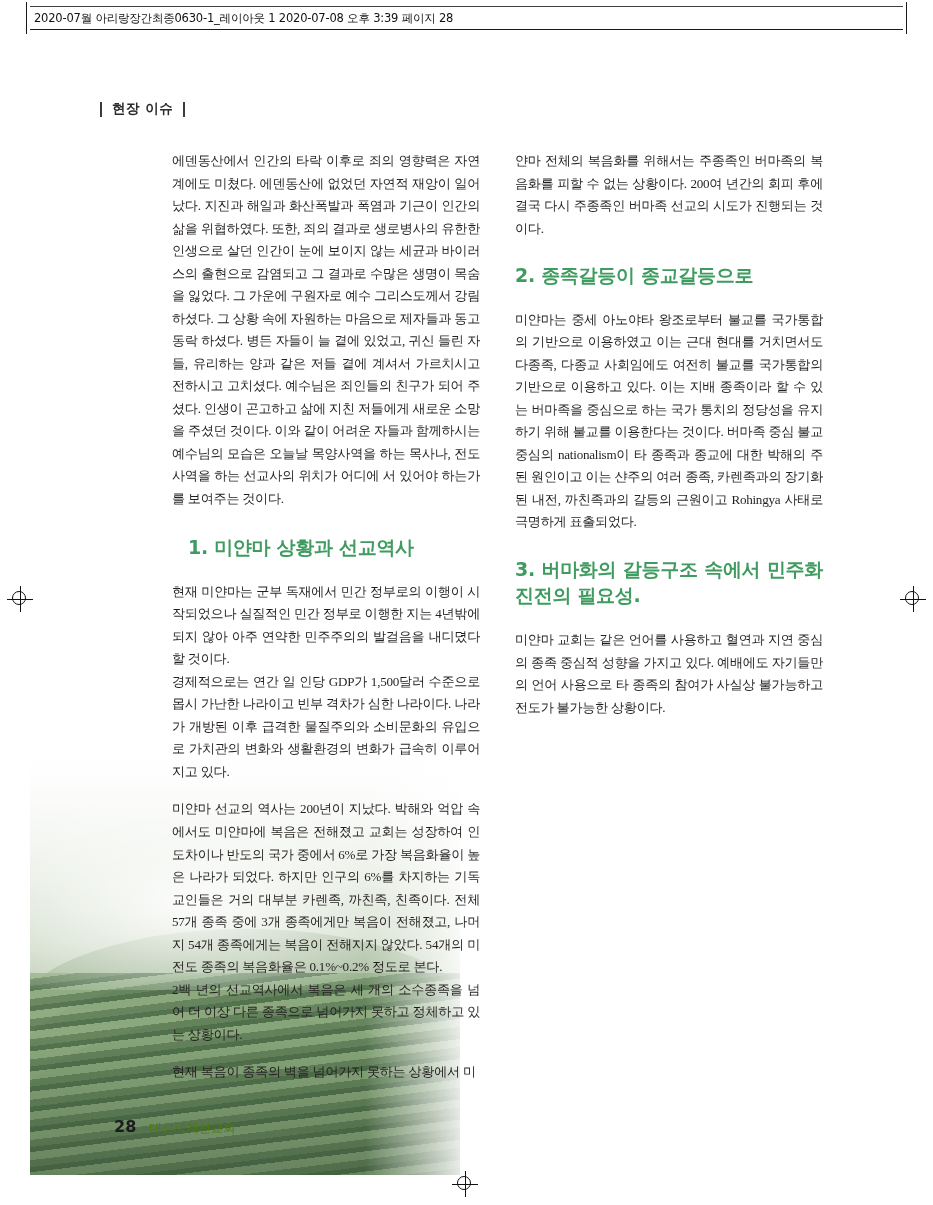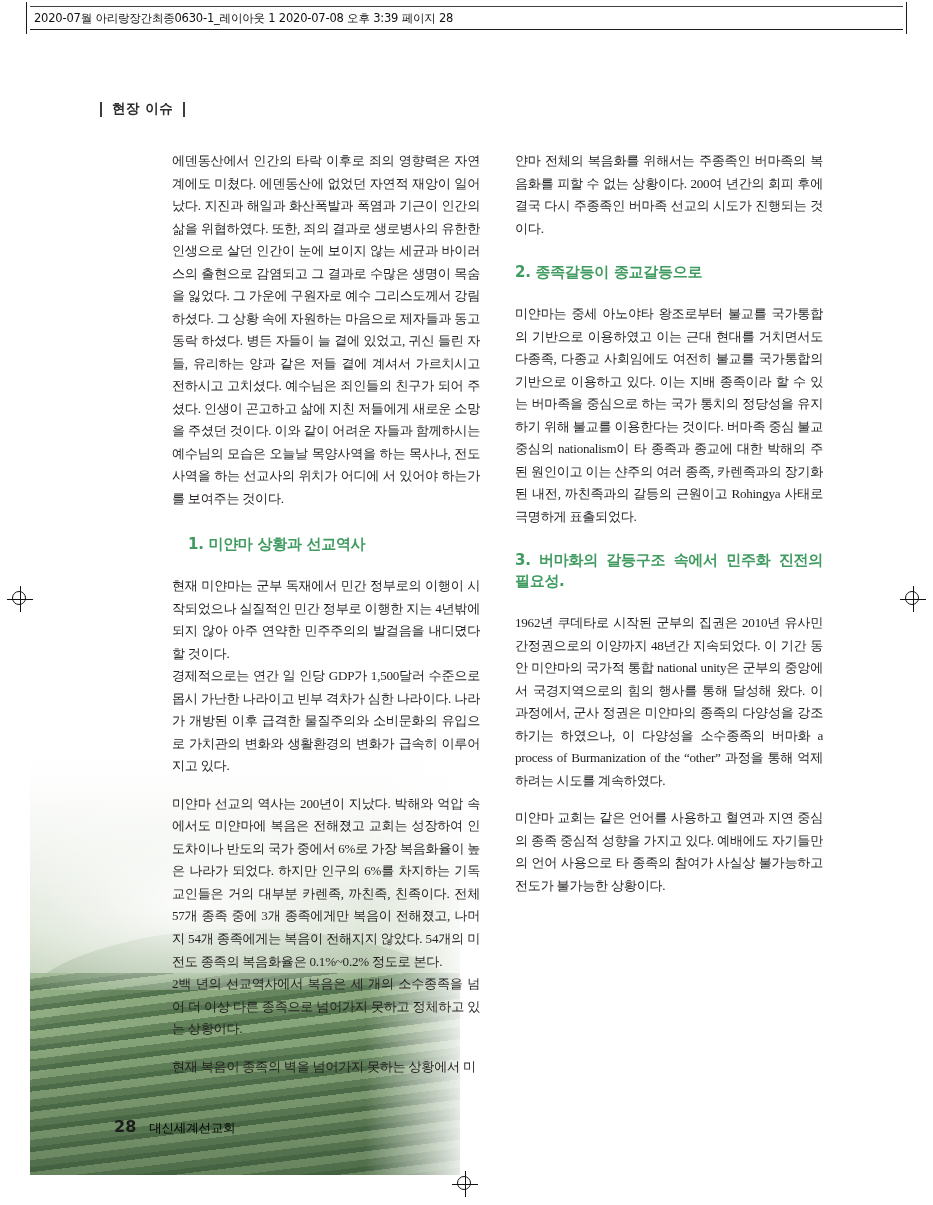--- a/index.html
+++ b/index.html
@@ -205,21 +205,21 @@
   .col-right { left: 515px; }
 
   .col p {
     margin: 0 0 15px 0;
     text-indent: 0;
   }
   .col p.tight { margin-bottom: 0; }
 
   h3.sub {
     font-family: "DejaVu Sans", sans-serif;
-    font-size: 15px;
+    font-size: 19px;
     font-weight: bold;
     color: #3f9b5f;
     margin: 22px 0 20px 0;
     letter-spacing: -0.3px;
     line-height: 1.4;
   }
   h3.sub.first { margin-top: 24px; margin-left: 16px; }
 
   .page-footer {
     position: absolute;
@@ -232,21 +232,21 @@
   }
   .page-footer .num {
     font-family: "DejaVu Sans", sans-serif;
     font-size: 16px;
     font-weight: bold;
     color: #1c1c1c;
   }
   .page-footer .name {
     font-family: Liberation Sans, sans-serif;
     font-size: 12.5px;
-    color: #000000;
+    color: #4d7c0f;
     letter-spacing: -0.2px;
   }
 </style>
 </head>
 <body>
 
 <div class="crop-bar-left"></div>
 <div class="crop-bar-right"></div>
 <div class="print-header">
   <div class="print-header-inner">2020-07월 아리랑장간최종0630-1_레이아웃 1  2020-07-08  오후 3:39  페이지 28</div>
@@ -297,21 +297,20 @@
 
     <div class="col col-right">
       <p>얀마 전체의 복음화를 위해서는 주종족인 버마족의 복음화를 피할 수 없는 상황이다. 200여 년간의 회피 후에 결국 다시 주종족인 버마족 선교의 시도가 진행되는 것이다.</p>
 
       <h3 class="sub">2. 종족갈등이 종교갈등으로</h3>
 
       <p>미얀마는 중세 아노야타 왕조로부터 불교를 국가통합의 기반으로 이용하였고 이는 근대 현대를 거치면서도 다종족, 다종교 사회임에도 여전히 불교를 국가통합의 기반으로 이용하고 있다. 이는 지배 종족이라 할 수 있는 버마족을 중심으로 하는 국가 통치의 정당성을 유지하기 위해 불교를 이용한다는 것이다. 버마족 중심 불교 중심의 nationalism이 타 종족과 종교에 대한 박해의 주된 원인이고 이는 샨주의 여러 종족, 카렌족과의 장기화된 내전, 까친족과의 갈등의 근원이고 Rohingya 사태로 극명하게 표출되었다.</p>
 
       <h3 class="sub">3. 버마화의 갈등구조 속에서 민주화 진전의 필요성.</h3>
 
-      <p>1962년 쿠데타로 시작된 군부의 집권은 2010년 유사민간정권으로의 이양까지 48년간 지속되었다. 이 기간 동안 미얀마의 국가적 통합 national unity은 군부의 중앙에서 국경지역으로의 힘의 행사를 통해 달성해 왔다. 이 과정에서, 군사 정권은 미얀마의 종족의 다양성을 강조하기는 하였으나, 이 다양성을 소수종족의 버마화 a process of Burmanization of the “other” 과정을 통해 억제하려는 시도를 계속하였다.</p>
       <p>미얀마 교회는 같은 언어를 사용하고 혈연과 지연 중심의 종족 중심적 성향을 가지고 있다. 예배에도 자기들만의 언어 사용으로 타 종족의 참여가 사실상 불가능하고 전도가 불가능한 상황이다.</p>
     </div>
 
   </div>
 
   <div class="page-footer">
     <span class="num">28</span>
     <span class="name">대신세계선교회</span>
   </div>
 

